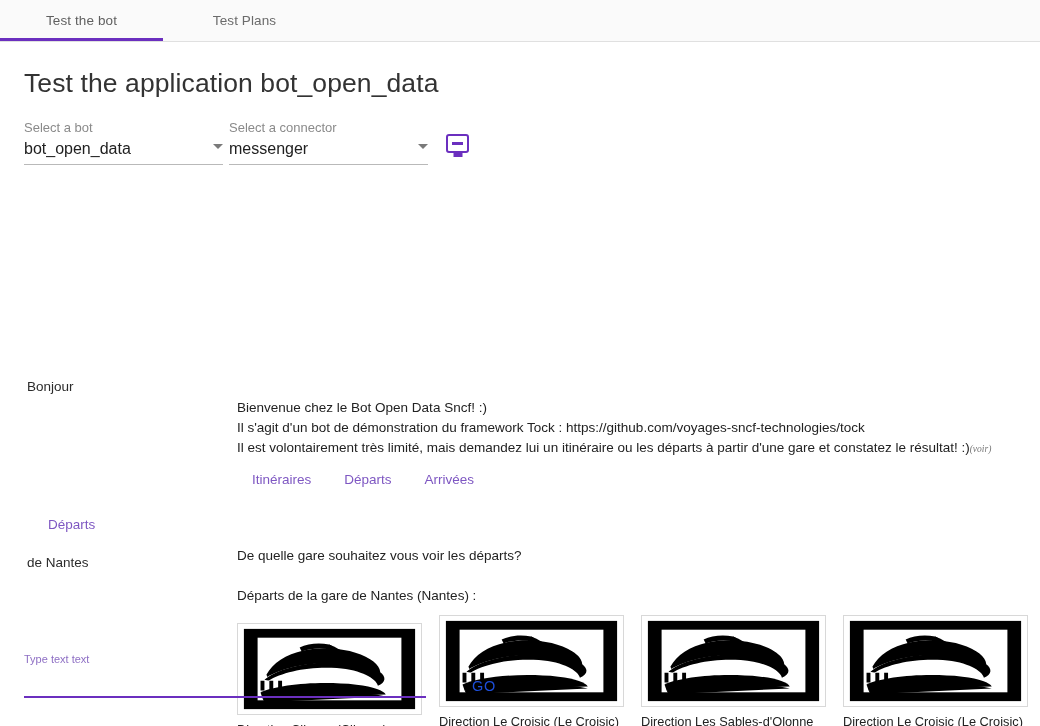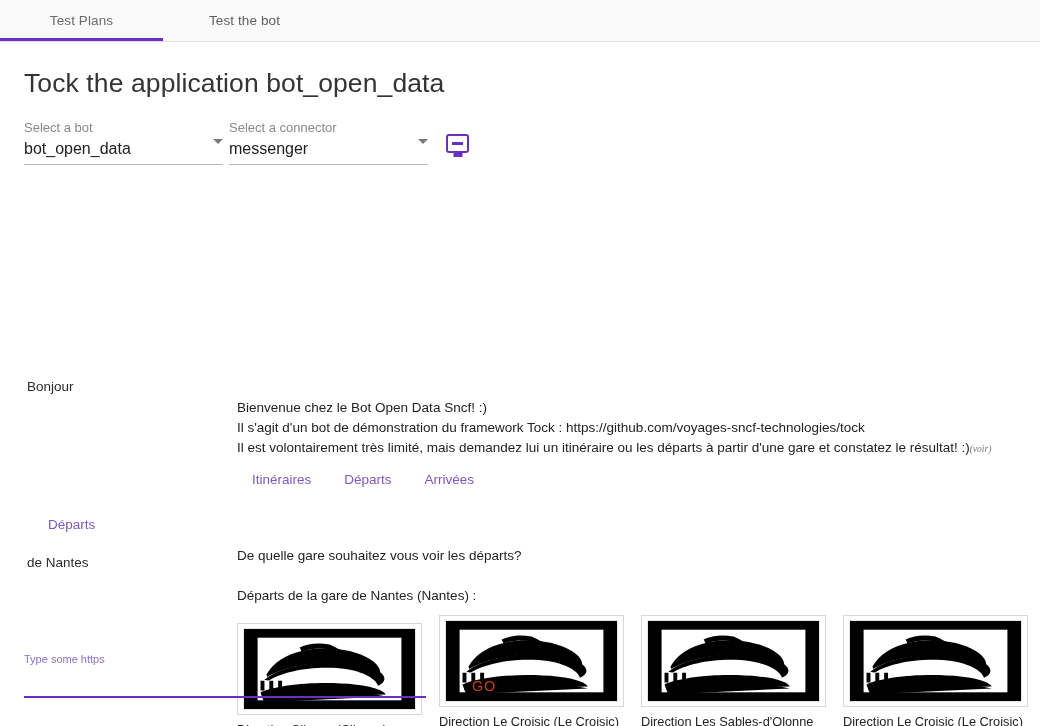--- a/index.html
+++ b/index.html
@@ -64,21 +64,21 @@
   }
   .field-label {
     font-size: 13px;
     color: #8a8a8a;
     line-height: 14px;
     padding-bottom: 4px;
   }
   .field-control {
     position: relative;
     display: flex;
-    align-items: flex-start;
+    align-items: center;
     justify-content: space-between;
     border-bottom: 1px solid #b9b9b9;
     padding-bottom: 5px;
     cursor: pointer;
   }
   .field-value {
     font-size: 16px;
     color: #212121;
     line-height: 20px;
   }
@@ -219,41 +219,41 @@
     color: #212121;
     padding: 0 0 3px 0;
     background: transparent;
   }
   .go-btn {
     margin-left: 46px;
     margin-bottom: 4px;
     background: none;
     border: none;
     font-size: 14.5px;
-    color: #c2410c;
+    color: #1d4ed8;
     font-family: "Liberation Sans", sans-serif;
     letter-spacing: .6px;
     cursor: pointer;
     padding: 0;
   }
 </style>
 </head>
 <body>
 
 <div class="tabbar">
+  <div class="tab active">
+    <span>Test the bot</span>
+  </div>
   <div class="tab">
     <span>Test Plans</span>
   </div>
-  <div class="tab active">
-    <span>Test the bot</span>
-  </div>
   <div class="tab-indicator"></div>
 </div>
 
-<h1 class="page-title">Tock the application bot_open_data</h1>
+<h1 class="page-title">Test the application bot_open_data</h1>
 
 <div class="selector-row">
 
   <div class="field">
     <div class="field-label">Select a bot</div>
     <div class="field-control">
       <span class="field-value">bot_open_data</span>
       <span class="caret"></span>
     </div>
   </div>
@@ -408,17 +408,17 @@
       </div>
 
     </div>
 
   </div>
 
 </div>
 
 <div class="input-area">
   <div class="input-wrap">
-    <div class="input-label">Type some https</div>
+    <div class="input-label">Type text text</div>
     <input class="text-input" type="text" placeholder="" style="">
   </div>
   <button class="go-btn">GO</button>
 </div>
 
 </body></html>

